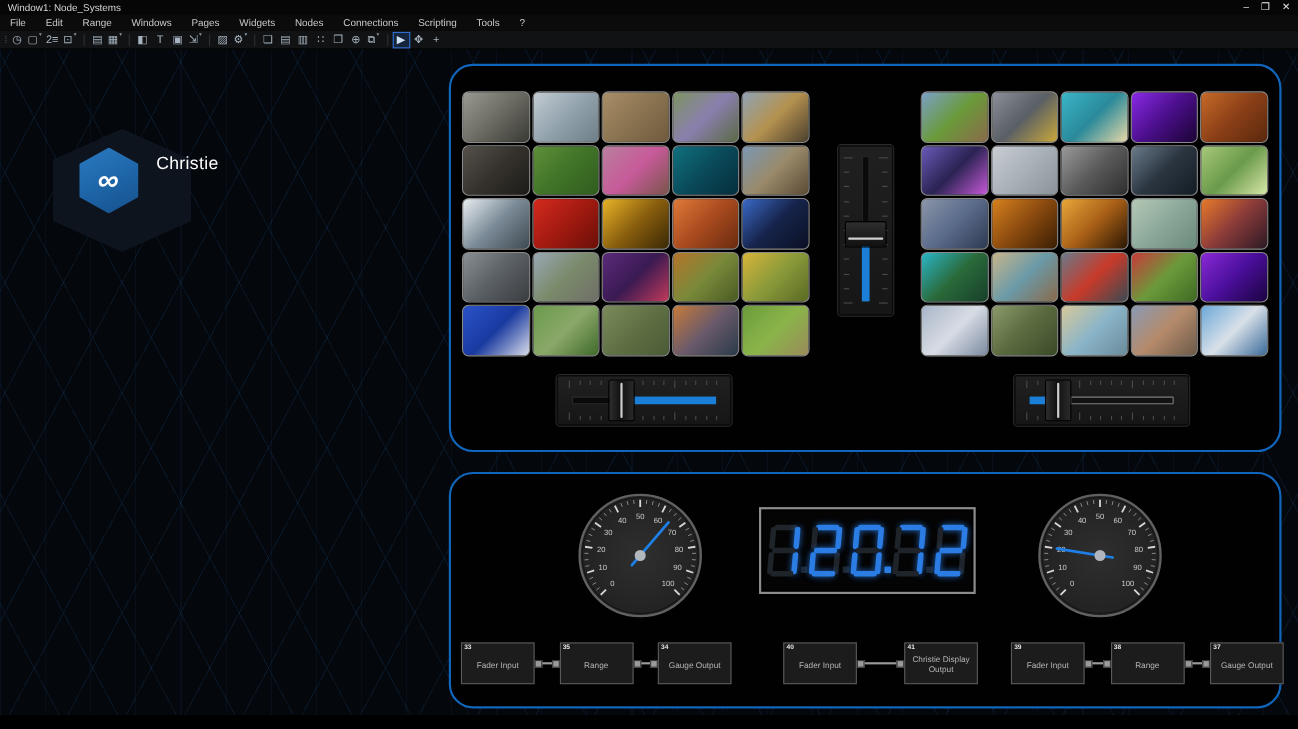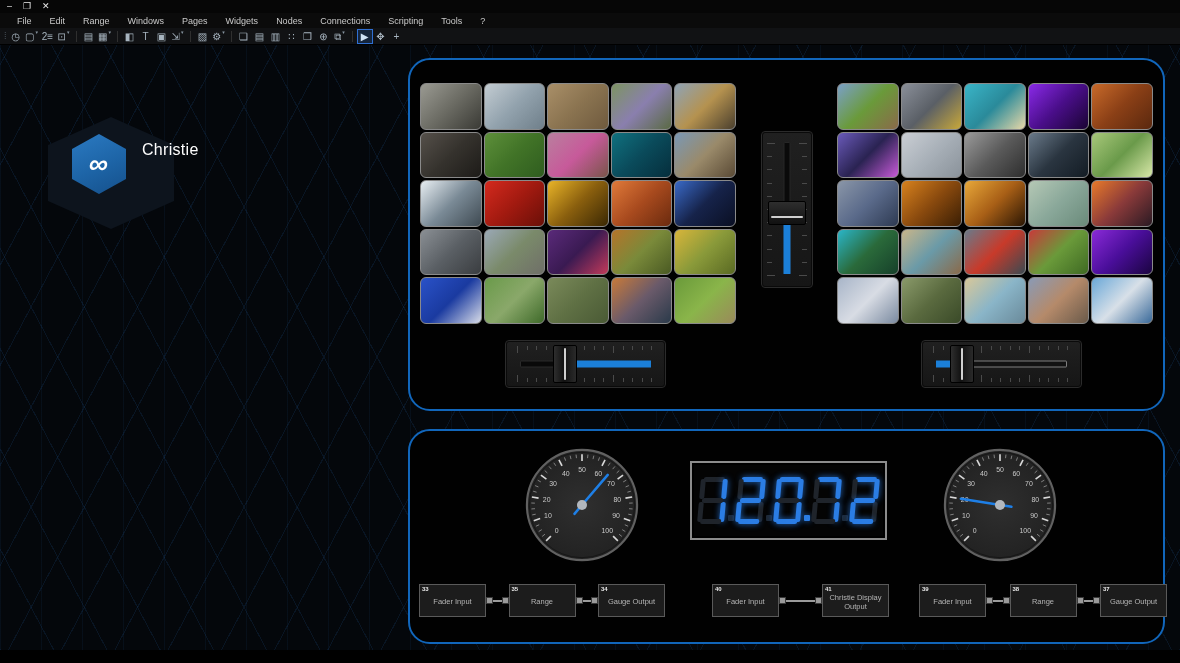--- a/index.html
+++ b/index.html
@@ -6,21 +6,21 @@
   html,body{width:1180px;height:663px;overflow:hidden;background:#000;font-family:"Liberation Sans",sans-serif}
   .window{position:relative;width:1180px;height:663px;background:#000}
 
   
   .titlebar{height:13px;display:flex;align-items:center;background:#060606;color:#d4d4d4;font-size:9px;padding:0 7px}
   .titlebar .title{flex:1}
   .win-controls{display:flex;gap:11px;color:#e8e8e8;font-size:9px;align-items:center}
   .win-controls span{cursor:default;line-height:9px}
 
   
-  .menubar{height:15px;background:#0b0b0b;display:flex;align-items:center;font-size:9px;color:#c9c9c9;padding-left:8px}
+  .menubar{height:15px;background:#0b0b0b;display:flex;align-items:center;font-size:9px;color:#c9c9c9;}
   .menu-item{padding:0 9px;cursor:default}
 
   
   .toolbar{height:17px;background:#111214;display:flex;align-items:center;padding-left:3px;border-bottom:1px solid #000}
   .tbtn{height:15px;min-width:16px;padding:0 1px;display:flex;align-items:center;justify-content:center;color:#a7b4bf;font-size:10px;position:relative}
   .tbtn .glyph{line-height:13px}
   .tbtn .caret{font-size:5px;color:#8795a1;margin-left:1px;align-self:flex-start;line-height:6px}
   .tbtn.active{border:1px solid #2f6fd2;background:#15253c;color:#cfe2f6}
   .tsep{width:1px;height:11px;background:#2f2f2f;margin:0 4px}
   .grip{color:#4d565e;font-size:9px;letter-spacing:-2px;margin:0 3px 0 1px}
@@ -93,39 +93,40 @@
   .seg-f{left:0;top:2px;width:5px;height:20px}
   .seg-g{left:3px;top:21px;width:21px;height:5px}
   .ddot{width:6px;height:6px;border-radius:1px;background:#1a2docb;background:#1d2733;align-self:flex-end;margin:0 1px 17px 0}
   .ddot.on{background:#2b7de4;box-shadow:0 0 6px rgba(43,125,228,.85)}
 
   
   .node-group{position:absolute;top:153px;display:flex;align-items:center}
   .ng1{left:9px;width:246px}
   .ng2{left:302px;width:177px}
   .ng3{left:509px;width:248px}
-  .node-box{flex:0 0 67px;height:33px;background:#1c1c1c;border:1px solid #5a5a5a;position:relative;display:flex;align-items:center;justify-content:center}
+  .node-box{flex:0 0 67px;height:38px;background:#1c1c1c;border:1px solid #5a5a5a;position:relative;display:flex;align-items:center;justify-content:center}
   .node-id{position:absolute;left:2px;top:1px;font-size:6px;font-weight:bold;color:#e8e8e8}
   .node-label{font-size:7.5px;color:#b4b4b4;text-align:center;line-height:1.15;padding:0 2px;margin-top:4px}
   .link{flex:1;display:flex;align-items:center}
   .pin{width:7px;height:7px;background:#9a9a9a;border:1px solid #3a3a3a;flex:0 0 auto}
   .wire{flex:1;height:2px;background:#9a9a9a}
 
   
   .statusbar{position:absolute;left:0;bottom:0;width:1180px;height:13px;background:#242424;border-top:1px solid #4f4f4f;
     display:flex;align-items:stretch;font-size:8.5px;color:#cccccc}
   .sb-spacer{width:88px;border-right:1px solid #5a5a5a}
   .sb-seg{display:flex;align-items:center;padding:0 8px;border-right:1px solid #5a5a5a}
 </style>
 </head>
 <body>
 
 <div class="window">
 
   <div class="titlebar">
+    <span class="title">Window1: Node_Systems</span>
     <div class="win-controls" id="winControls">
         <span>–</span>
         <span>❐</span>
         <span>✕</span>
       </div>
   </div>
 
   <div class="menubar" id="menubar">
       <span class="menu-item">File</span>
       <span class="menu-item">Edit</span>

